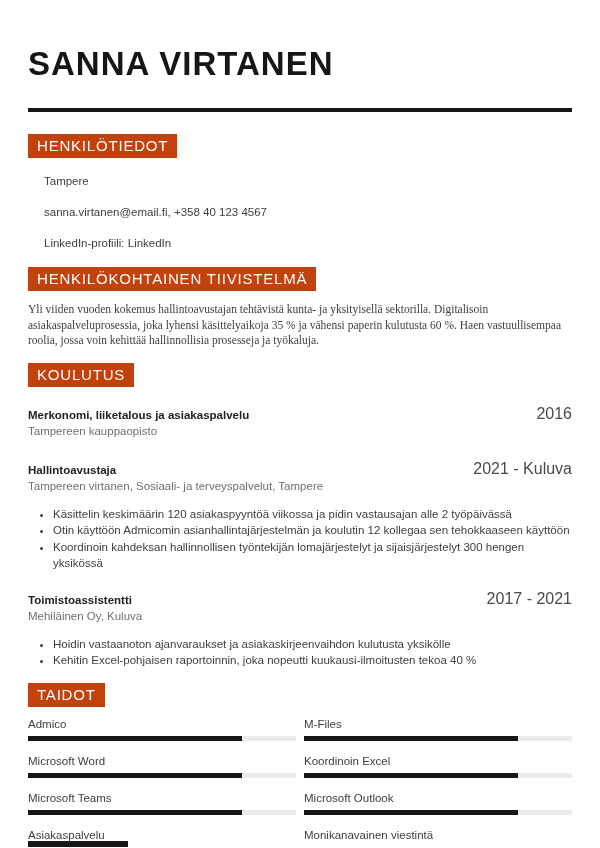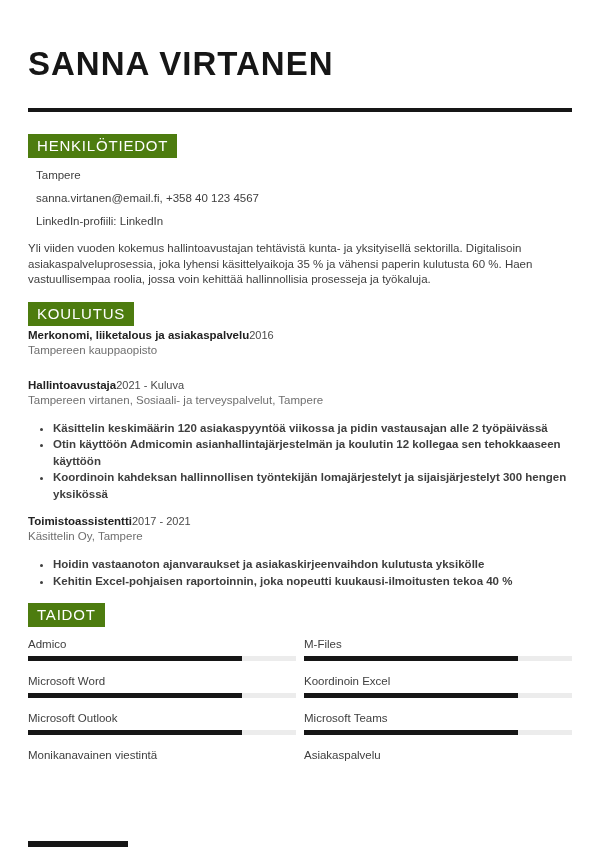--- a/index.html
+++ b/index.html
@@ -23,76 +23,76 @@
     letter-spacing: 1px;
     color: #161616;
   }
   .rule {
     height: 4px;
     background: #161616;
     margin-top: 28px;
   }
   .sec-header {
     display: inline-block;
-    background: #4d7c0f;
+    background: #c2410c;
     color: #ffffff;
     font-size: 15px;
     line-height: 1;
     font-weight: 500;
     letter-spacing: 0.8px;
     padding: 4px 9px 5px 9px;
   }
   .mt-sec { margin-top: 22px; }
   .mt-sec-sm { margin-top: 14px; }
   .contact {
     margin-top: 10px;
     font-size: 11.5px;
     line-height: 15px;
     color: #3e3e3e;
   }
-  .contact div { margin: 8px; }
+  .contact div { margin: 16px; }
   .summary-text {
     margin: 11px 0 0 0;
     font-size: 11.5px;
     line-height: 15.5px;
     color: #3e3e3e;
+    font-family: Liberation Serif, serif;
   }
   .entry-head {
     display: flex;
-    justify-content: flex-start;
+    justify-content: space-between;
     align-items: baseline;
-    margin-top: 3px;
+    margin-top: 18px;
   }
   .entry-title {
     font-size: 11.5px;
     font-weight: 700;
     color: #222222;
     line-height: 13px;
   }
   .entry-dates {
-    font-size: 11px;
+    font-size: 16px;
     color: #4a4a4a;
     white-space: nowrap;
   }
   .entry-sub {
     font-size: 11.5px;
     color: #6f6f6f;
     line-height: 13px;
     margin-top: 2px;
   }
   ul.bullets {
     list-style: disc;
     margin: 13px 0 0 8px;
     padding-left: 17px;
   }
   ul.bullets li {
     font-size: 11.5px;
     line-height: 16.5px;
     color: #3e3e3e;
-    font-weight: bold;
   }
   .job { margin-top: 9px; }
   .job:first-of-type { margin-top: 0; }
   .skills-grid {
     margin-top: 11px;
     display: grid;
     grid-template-columns: 1fr 1fr;
     column-gap: 8px;
   }
   .skill-item { margin-bottom: 14px; }
@@ -133,20 +133,21 @@
   <div class="mt-sec">
     <span class="sec-header">HENKILÖTIEDOT</span>
     <div class="contact">
       <div>Tampere</div>
       <div>sanna.virtanen@email.fi, +358 40 123 4567</div>
       <div>LinkedIn-profiili: LinkedIn</div>
     </div>
   </div>
 
   <div class="mt-sec-sm" style="margin-top:12px;">
+    <span class="sec-header">HENKILÖKOHTAINEN TIIVISTELMÄ</span>
     <p class="summary-text">Yli viiden vuoden kokemus hallintoavustajan tehtävistä kunta- ja yksityisellä sektorilla. Digitalisoin asiakaspalveluprosessia, joka lyhensi käsittelyaikoja 35 % ja vähensi paperin kulutusta 60 %. Haen vastuullisempaa roolia, jossa voin kehittää hallinnollisia prosesseja ja työkaluja.</p>
   </div>
 
   <div class="mt-sec-sm">
     <span class="sec-header">KOULUTUS</span>
     <div class="entry-head">
       <span class="entry-title">Merkonomi, liiketalous ja asiakaspalvelu</span>
       <span class="entry-dates">2016</span>
     </div>
     <div class="entry-sub">Tampereen kauppaopisto</div>
@@ -165,21 +166,21 @@
         <li>Otin käyttöön Admicomin asianhallintajärjestelmän ja koulutin 12 kollegaa sen tehokkaaseen käyttöön</li>
         <li>Koordinoin kahdeksan hallinnollisen työntekijän lomajärjestelyt ja sijaisjärjestelyt 300 hengen yksikössä</li>
       </ul>
     </div>
 
     <div class="job" style="margin-top:13px;">
       <div class="entry-head">
         <span class="entry-title">Toimistoassistentti</span>
         <span class="entry-dates">2017 - 2021</span>
       </div>
-      <div class="entry-sub">Käsittelin Oy, Tampere</div>
+      <div class="entry-sub">Mehiläinen Oy, Kuluva</div>
       <ul class="bullets">
         <li>Hoidin vastaanoton ajanvaraukset ja asiakaskirjeenvaihdon kulutusta yksikölle</li>
         <li>Kehitin Excel-pohjaisen raportoinnin, joka nopeutti kuukausi-ilmoitusten tekoa 40 %</li>
       </ul>
     </div>
   </div>
 
   <div class="mt-sec-sm">
     <span class="sec-header">TAIDOT</span>
     <div class="skills-grid">
@@ -206,41 +207,41 @@
       </div>
 
       <div class="skill-item">
         <div class="skill-name">Koordinoin Excel</div>
         <div class="bar-track">
             <div class="bar-fill" style="width: 80%;"></div>
           </div>
       </div>
 
       <div class="skill-item">
+        <div class="skill-name">Microsoft Teams</div>
+        <div class="bar-track">
+            <div class="bar-fill" style="width: 80%;"></div>
+          </div>
+      </div>
+
+      <div class="skill-item">
         <div class="skill-name">Microsoft Outlook</div>
         <div class="bar-track">
             <div class="bar-fill" style="width: 80%;"></div>
           </div>
       </div>
 
       <div class="skill-item">
-        <div class="skill-name">Microsoft Teams</div>
-        <div class="bar-track">
-            <div class="bar-fill" style="width: 80%;"></div>
-          </div>
+        <div class="skill-name">Asiakaspalvelu</div>
+
       </div>
 
       <div class="skill-item">
         <div class="skill-name">Monikanavainen viestintä</div>
 
       </div>
 
-      <div class="skill-item">
-        <div class="skill-name">Asiakaspalvelu</div>
-
-      </div>
-
     </div>
   </div>
 
   <div class="next-section-cutoff"></div>
 
 </div>
 
 </body></html>

